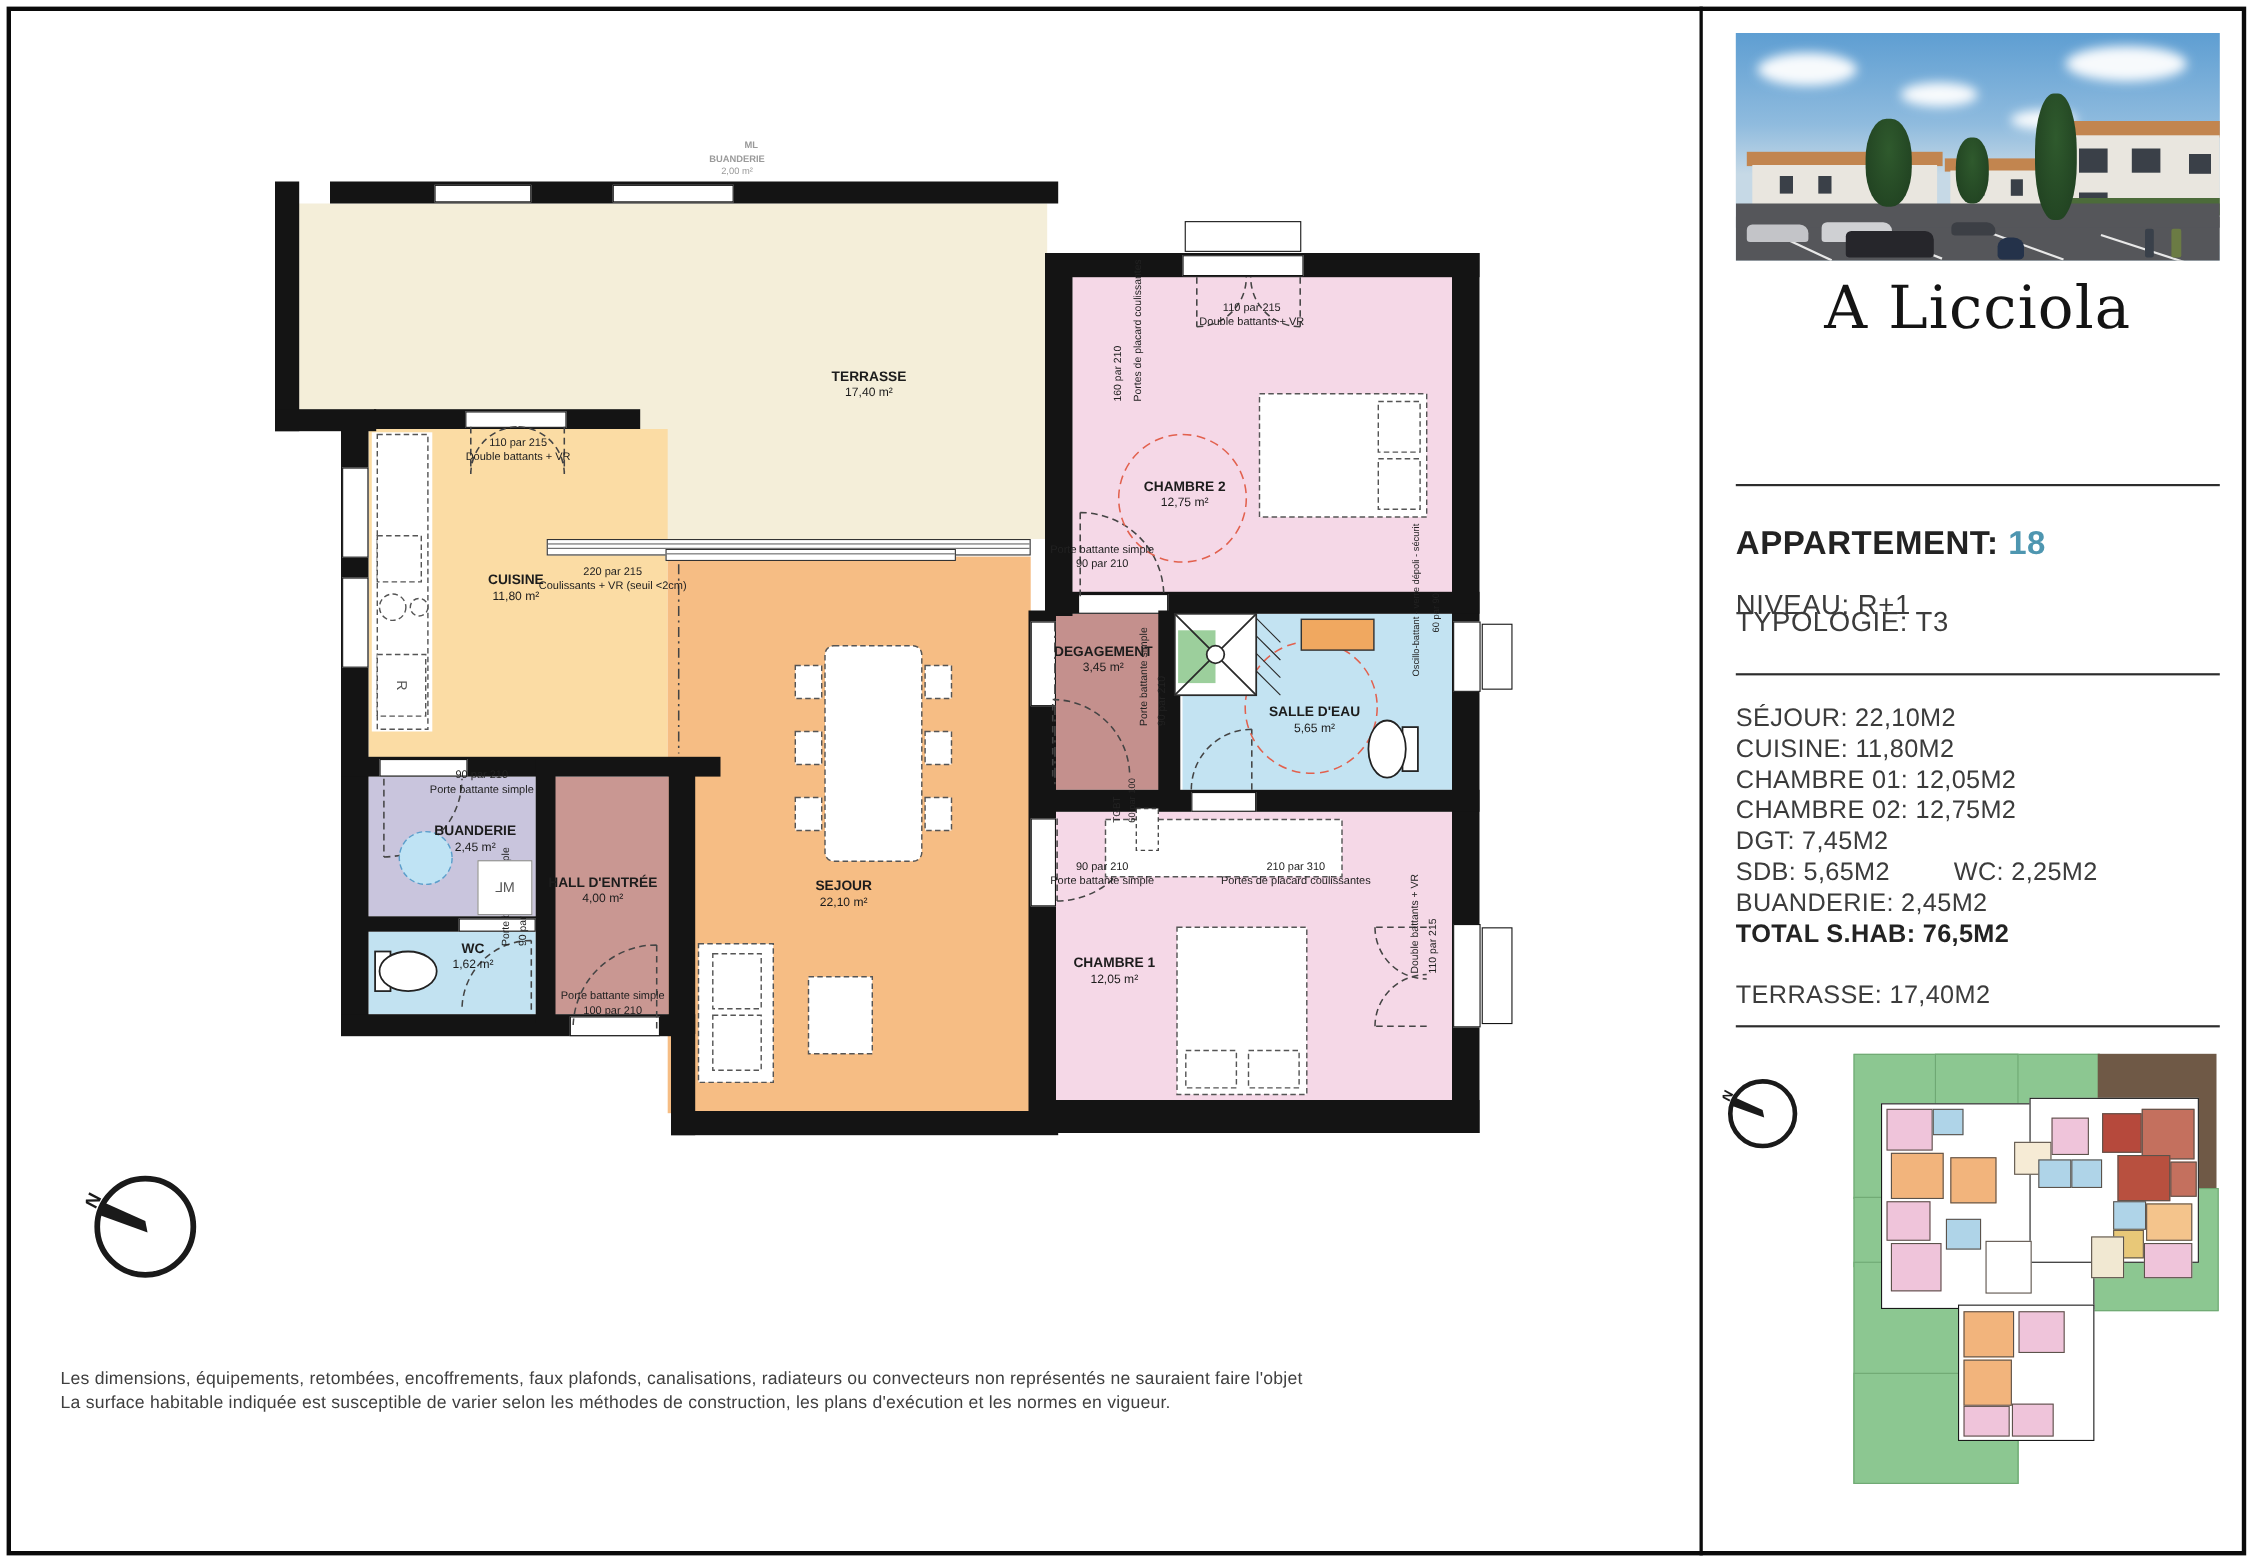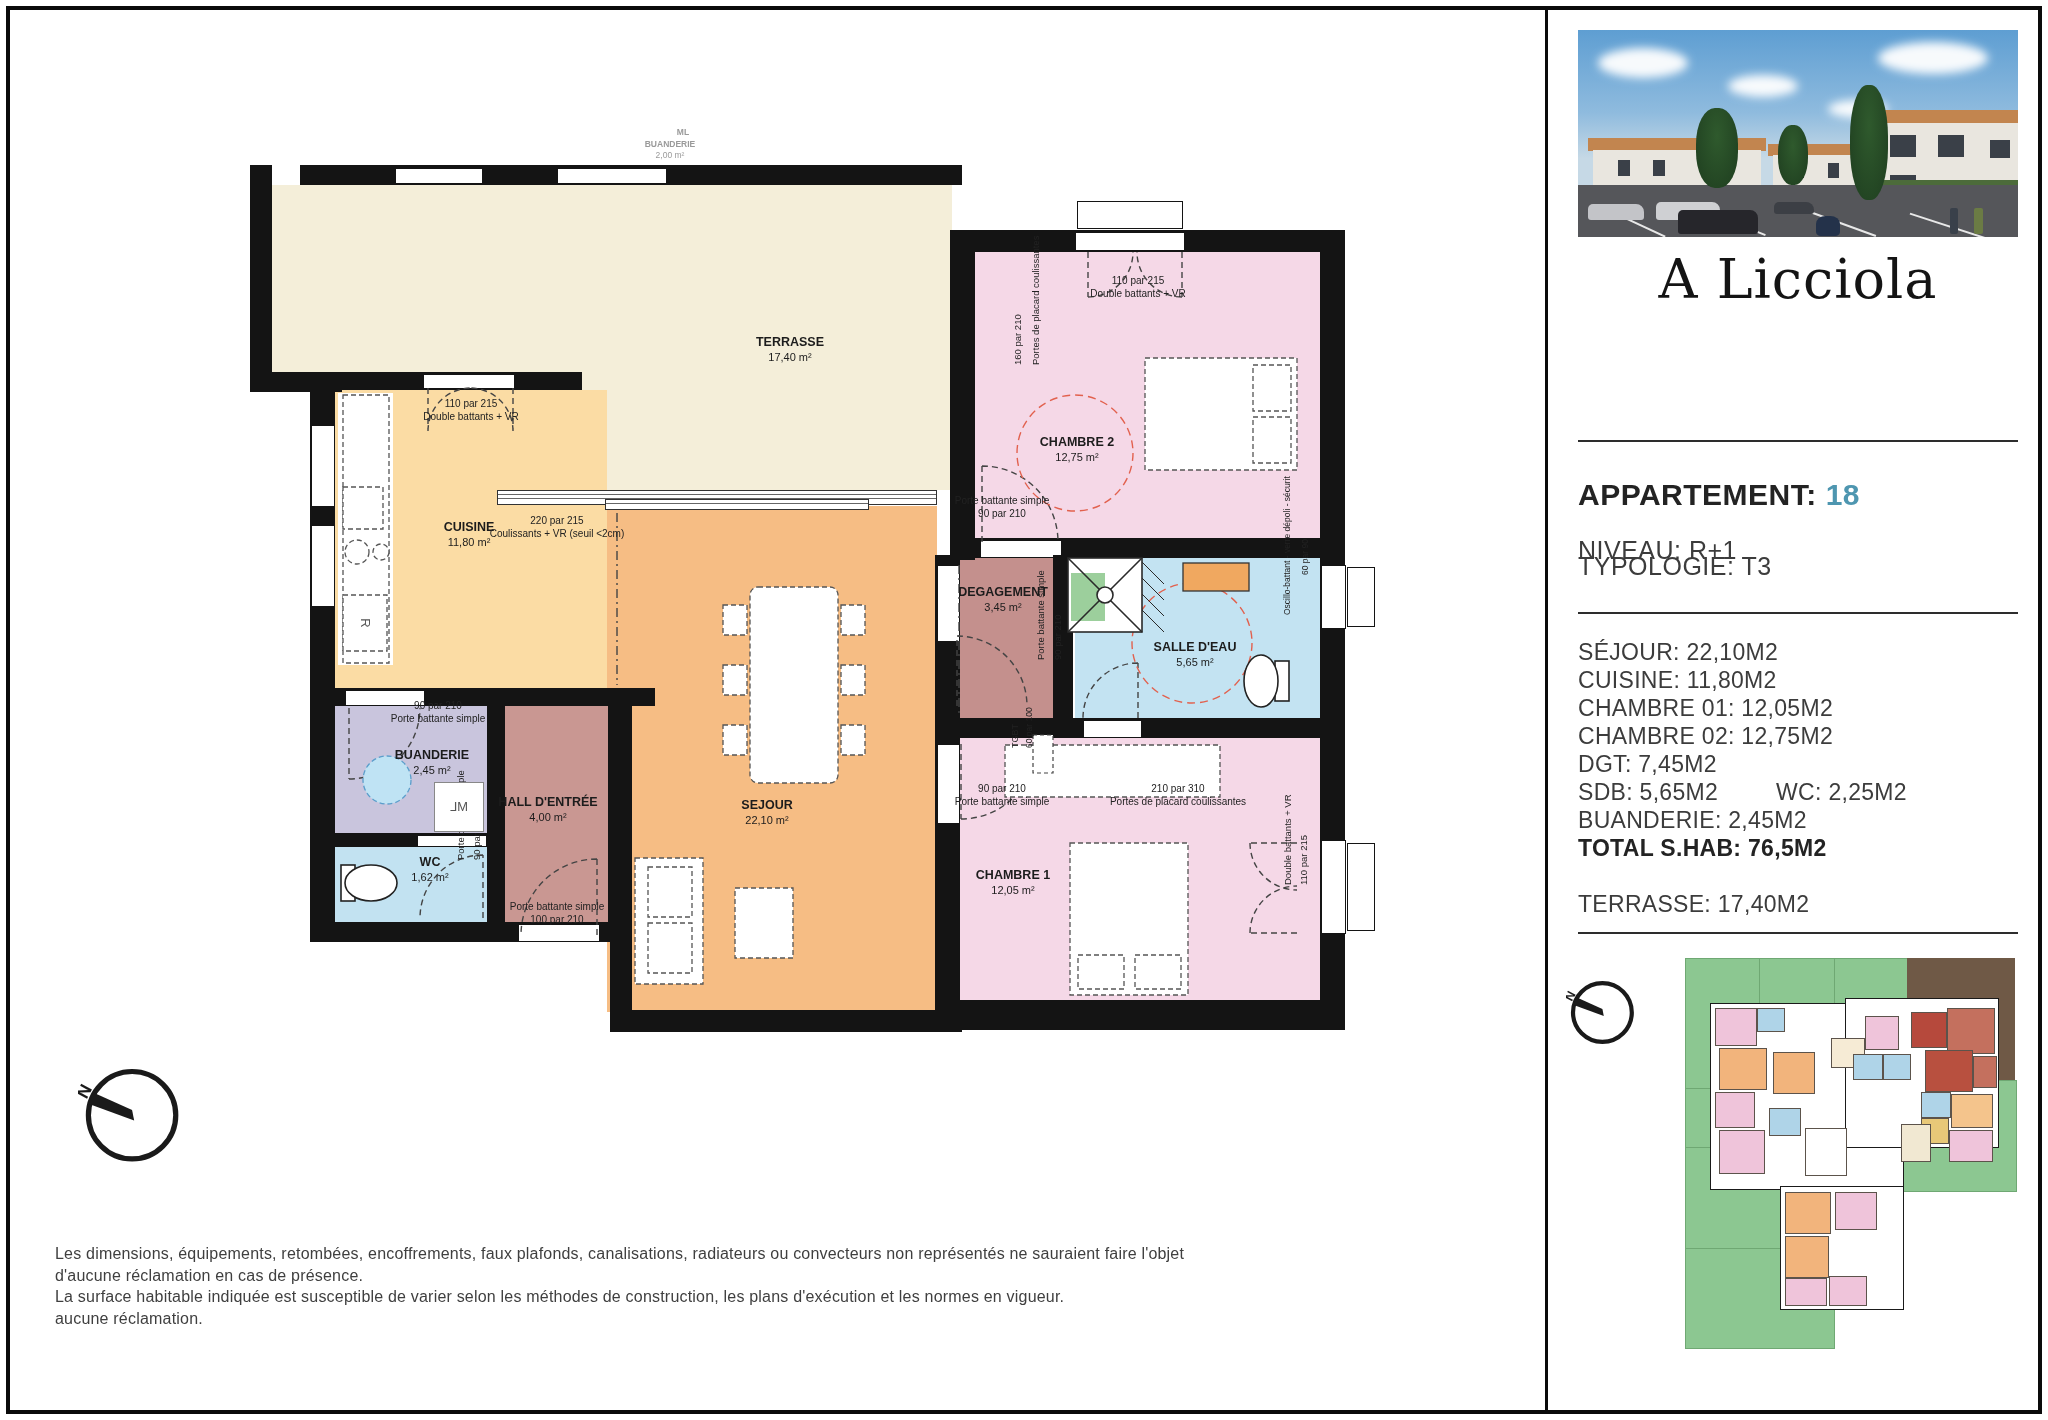--- a/index.html
+++ b/index.html
@@ -304,23 +304,21 @@
 <div class="compass" style="left:78px;top:1058px;width:104px;height:104px;">
   <svg width="104" height="104" viewBox="0 0 100 100">
     <circle cx="52" cy="55" r="42" fill="none" stroke="#1a1a1a" stroke-width="5"></circle>
     <polygon points="54,60 10,44 14,33 52,50" fill="#1a1a1a"></polygon>
     <text x="1" y="36" font-size="17" font-weight="bold" fill="#1a1a1a" transform="rotate(-62 8 32)">N</text>
   </svg>
 </div>
 
 <div class="disc">
   <div>Les dimensions, équipements, retombées, encoffrements, faux plafonds, canalisations, radiateurs ou convecteurs non représentés ne sauraient faire l'objet</div>
-  <div>d'aucune réclamation en cas de présence.</div>
   <div>La surface habitable indiquée est susceptible de varier selon les méthodes de construction, les plans d'exécution et les normes en vigueur.</div>
-  <div>aucune réclamation.</div>
 </div>
 
 <div class="photo">
   <div class="cloud" style="left:20px;top:18px;width:90px;height:30px;"></div>
   <div class="cloud" style="left:150px;top:45px;width:70px;height:22px;"></div>
   <div class="cloud" style="left:300px;top:12px;width:110px;height:32px;"></div>
   <div class="cloud" style="left:250px;top:70px;width:60px;height:18px;"></div>
   <div class="roof" style="left:10px;top:108px;width:178px;height:13px;"></div>
   <div class="bld" style="left:15px;top:120px;width:168px;height:52px;"></div>
   <div class="wind" style="left:40px;top:130px;width:12px;height:16px;"></div>

